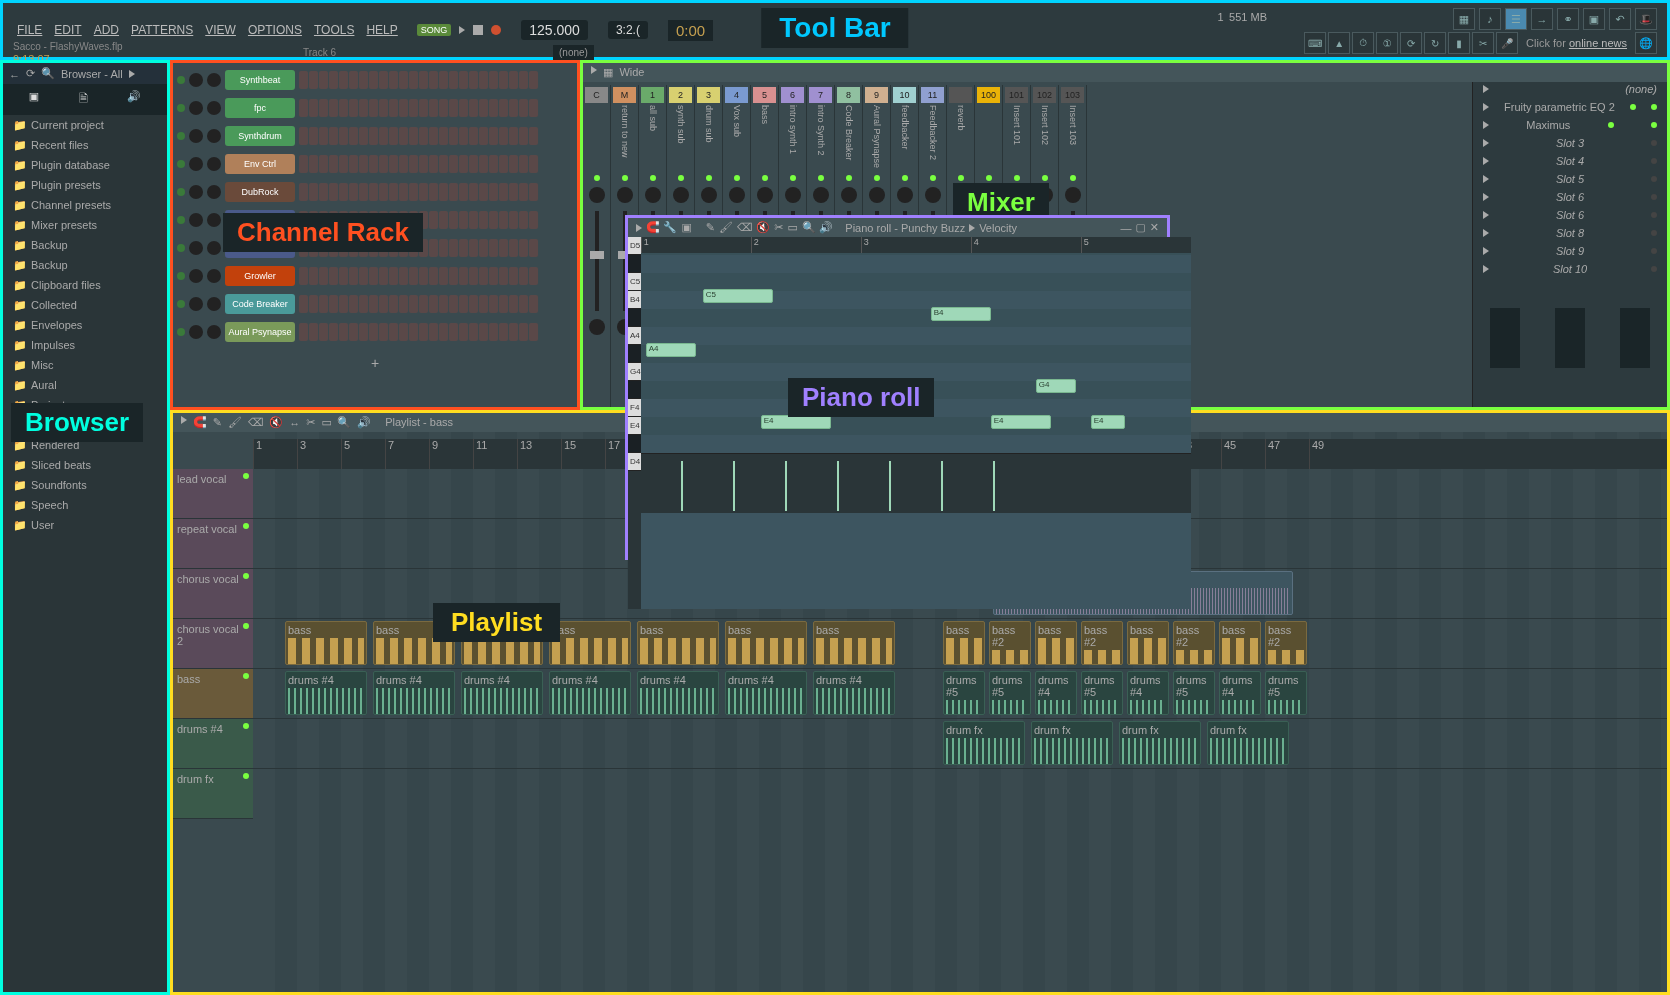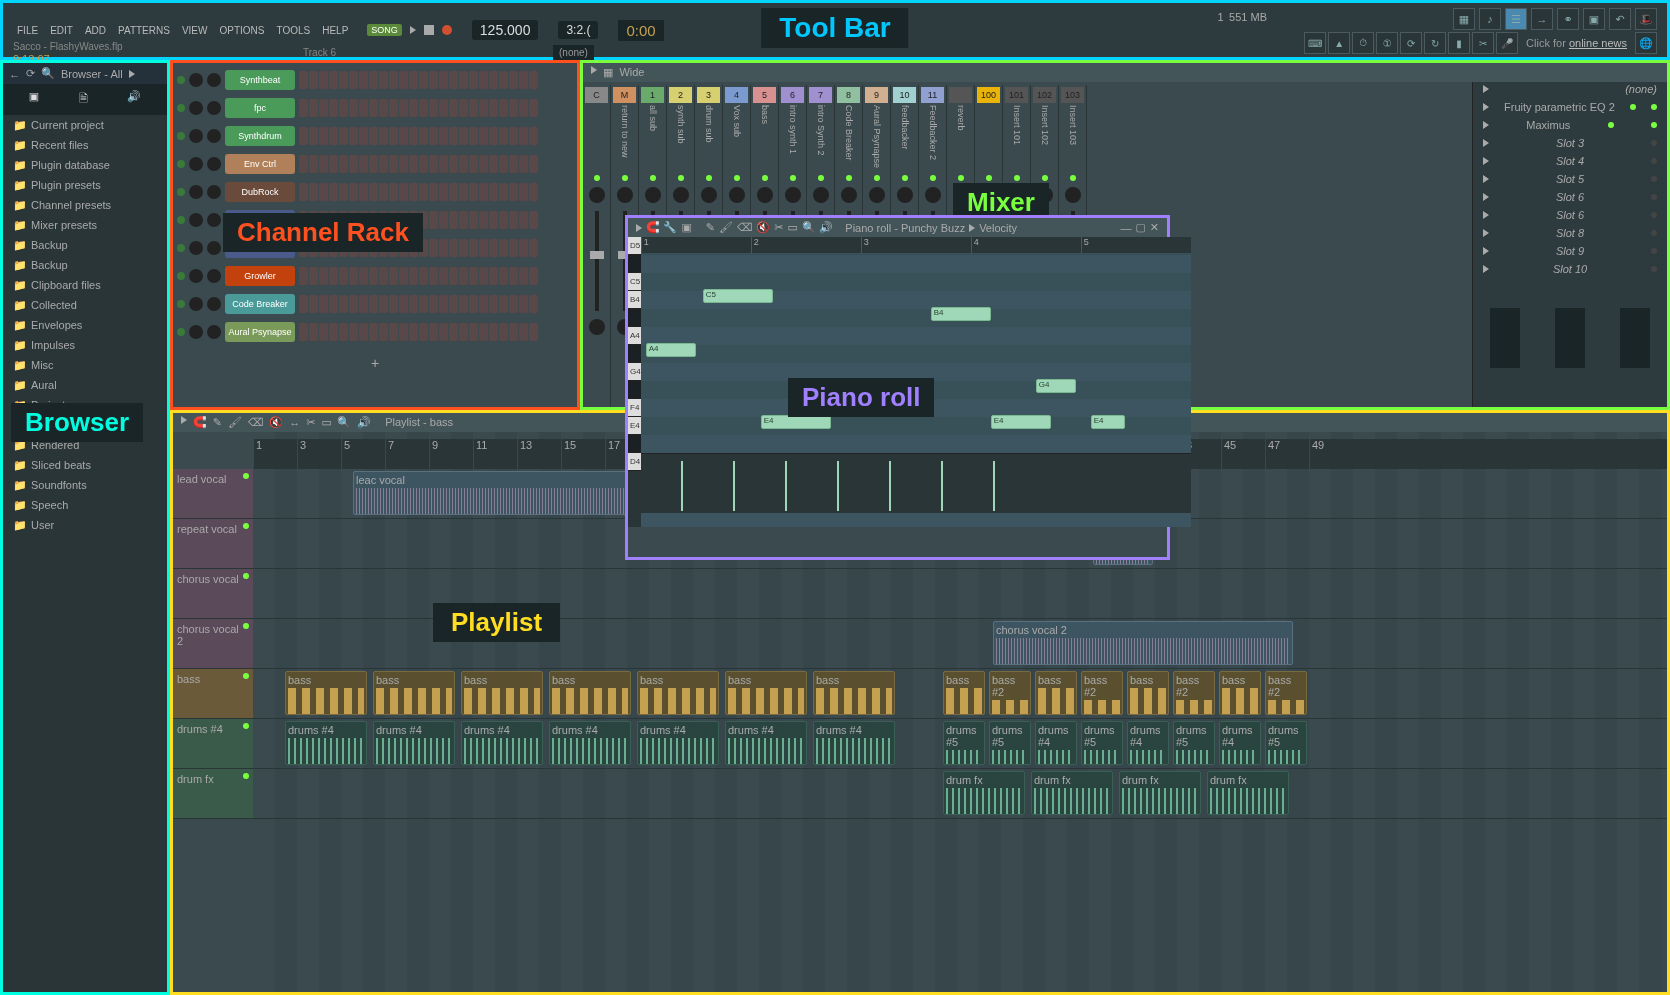--- a/index.html
+++ b/index.html
@@ -1,19 +1,19 @@
 <!DOCTYPE html>
 <html><head>
 <meta charset="utf-8">
 <style>
 *{margin:0;padding:0;box-sizing:border-box;font-family:Arial,sans-serif;font-size:11px;color:#aaa;}
 body{background:#3a4a4f;width:1670px;height:995px;overflow:hidden;}
 .toolbar{height:60px;background:#2d3a3e;border:3px solid #00d4ff;display:flex;align-items:center;padding:0 10px;position:relative;}
 .menu{display:flex;gap:4px;}
-.menu span{color:#bbb;font-size:10px;padding:2px 4px;cursor:pointer;}
+.menu span{color:#bbb;font-size:12px;padding:2px 4px;cursor:pointer;text-decoration:underline;}
 .toolbar-label{position:absolute;left:50%;transform:translateX(-50%);top:5px;background:#1a2528;padding:4px 18px;font-size:28px;font-weight:bold;color:#00c8ff;}
 .tempo{background:#1a2528;padding:2px 8px;color:#ddd;font-size:14px;margin-left:20px;border-radius:3px;}
 .song-btn{background:#5a8a3a;color:#fff;padding:1px 4px;font-size:9px;border-radius:2px;margin-left:15px;}
 .time-display{background:#1a2528;padding:2px 8px;color:#c5a050;font-size:15px;margin-left:20px;}
 .mem-display{position:absolute;right:400px;top:8px;color:#999;font-size:10px;}
 .icon-row{position:absolute;right:10px;top:5px;display:flex;gap:4px;}
 .tbicon{width:22px;height:22px;background:#2a3538;border:1px solid #4a5a5e;display:flex;align-items:center;justify-content:center;color:#8aa;}
 .tbicon.hl{background:#4a8ab0;}
 .news-area{position:absolute;right:10px;bottom:3px;display:flex;align-items:center;gap:8px;}
 .news-text{color:#999;font-size:11px;}
@@ -80,21 +80,21 @@
 .clip.wave{background:#3d5560;border:1px solid #5a7080;}
 .clip.pat{background:#5a5030;border:1px solid #7a6a40;}
 .clip.pat2{background:#2a4540;border:1px solid #3a6055;}
 .wave-vis{height:28px;background:repeating-linear-gradient(90deg,#a890b0,#a890b0 1px,transparent 1px,transparent 3px);opacity:0.7;margin-top:2px;}
 .pat-vis{height:28px;background:repeating-linear-gradient(90deg,#c5a050,#c5a050 8px,transparent 8px,transparent 14px);margin-top:2px;}
 .pat-vis2{height:28px;background:repeating-linear-gradient(90deg,#6ab090,#6ab090 2px,transparent 2px,transparent 6px);margin-top:2px;}
 .pl-label{position:absolute;left:260px;top:190px;background:#1a2528;padding:4px 18px;font-size:26px;font-weight:bold;color:#ffdd20;z-index:3;}
 
 .pianoroll{position:absolute;left:625px;top:215px;width:545px;height:345px;background:#3a4a4f;border:3px solid #a080ff;z-index:10;}
 .pr-header{background:#44555a;padding:3px 8px;font-size:10px;display:flex;gap:4px;align-items:center;}
-.pr-body{display:flex;height:290px;}
+.pr-body{display:flex;height:372px;}
 .pr-keys{width:34px;background:#2a3538;}
 .pr-key{height:18px;border-bottom:1px solid #222;font-size:8px;padding-left:2px;display:flex;align-items:center;}
 .pr-key.black{background:#1a2024;}
 .pr-key.white{background:#ddd;color:#333;}
 .pr-grid{flex:1;background:#3d5560;position:relative;}
 .pr-ruler{height:16px;background:#2a3538;display:flex;}
 .pr-ruler span{width:110px;font-size:9px;padding-left:2px;border-left:1px solid #555;}
 .pr-notes{position:relative;height:200px;background:repeating-linear-gradient(0deg,#3d5560 0,#3d5560 18px,#385058 18px,#385058 36px);}
 .note{position:absolute;height:14px;background:#9fd8b8;border:1px solid #7ab890;font-size:8px;padding-left:2px;color:#2a4030;border-radius:2px;}
 .pr-velocity{height:60px;background:#2a3538;border-top:1px solid #222;display:flex;align-items:flex-end;padding:2px;gap:50px;padding-left:40px;}
@@ -916,23 +916,20 @@
             <span>37</span>
             <span>39</span>
             <span>41</span>
             <span>43</span>
             <span>45</span>
             <span>47</span>
             <span>49</span>
           </div>
         <div class="pl-rows">
           <div class="pl-row">
-              <div class="clip wave" style="left:100px;width:520px"><span>leac vocal</span><div class="wave-vis"></div></div>
-            </div>
-          <div class="pl-row">
               <div class="clip wave" style="left:840px;width:60px"><span>rep..cal</span><div class="wave-vis"></div></div>
             </div>
           <div class="pl-row"></div>
           <div class="pl-row">
               <div class="clip wave" style="left:740px;width:300px"><span>chorus vocal 2</span><div class="wave-vis"></div></div>
             </div>
           <div class="pl-row">
             <div class="clip pat" style="left:32px;width:82px"><span>bass</span><div class="pat-vis"></div></div>
             <div class="clip pat" style="left:120px;width:82px"><span>bass</span><div class="pat-vis"></div></div>
             <div class="clip pat" style="left:208px;width:82px"><span>bass</span><div class="pat-vis"></div></div>

